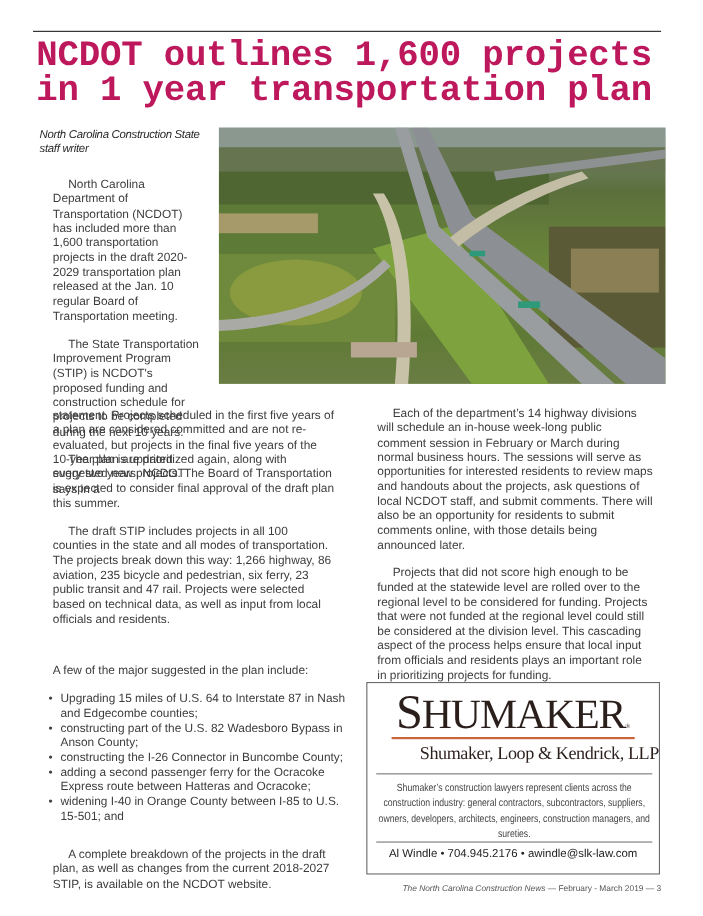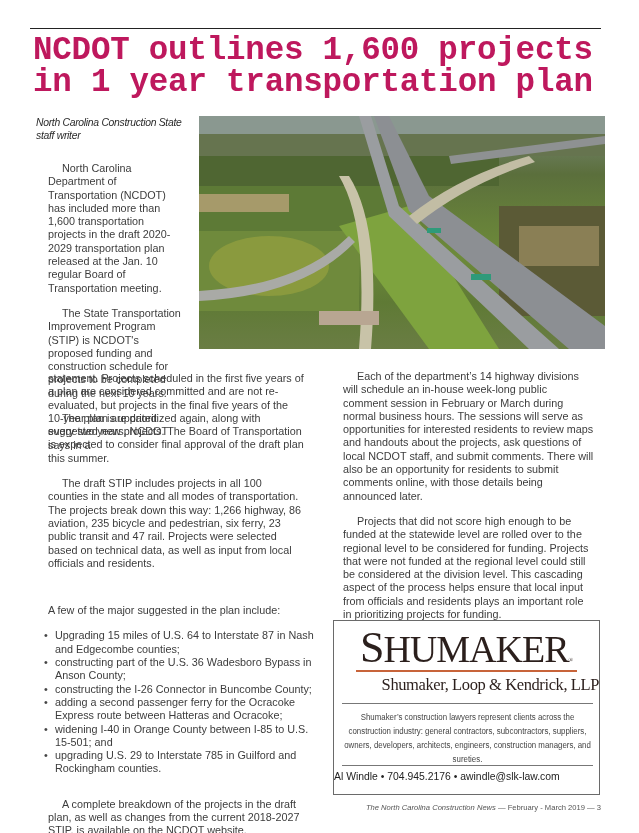--- a/index.html
+++ b/index.html
@@ -50,21 +50,21 @@
     font-family: "Liberation Serif", serif; font-size: 16.5px; color: #2b1f1c; letter-spacing: -0.4px;
   }
   .ad-rule1 { position: absolute; left: 8px; right: 6px; top: 82px; height: 1px; background: #777; }
   .ad-desc {
     position: absolute; left: 6px; right: 6px; top: 89px; text-align: center;
     font-size: 9.6px; line-height: 14px; color: #444; transform: scaleX(0.82); transform-origin: center top;
     width: 305px; margin-left: -25px;
   }
   .ad-rule2 { position: absolute; left: 8px; right: 6px; top: 144px; height: 1px; background: #777; }
   .ad-contact {
-    position: absolute; left: 0; right: 0; top: 150px; text-align: left;
+    position: absolute; left: 0; right: 0; top: 150px; text-align: center;
     font-size: 10.4px; color: #222;
   }
   .footer {
     position: absolute; right: 38px; top: 803px; font-size: 7.6px; color: #555; white-space: nowrap;
   }
   .footer i { font-style: italic; margin-left: 32px; }
 </style>
 </head>
 <body>
 
@@ -111,25 +111,24 @@
   <p>The plan is updated every two years, NCDOT says in a</p>
 </div>
 
 <div class="col-left body-text">
   <p style="text-indent:0">statement. Projects scheduled in the first five years of a plan are considered committed and are not re-evaluated, but projects in the final five years of the 10-year plan are prioritized again, along with suggested new projects. The Board of Transportation is expected to consider final approval of the draft plan this summer.</p>
   <p>The draft STIP includes projects in all 100 counties in the state and all modes of transportation. The projects break down this way: 1,266 highway, 86 aviation, 235 bicycle and pedestrian, six ferry, 23 public transit and 47 rail. Projects were selected based on technical data, as well as input from local officials and residents.</p>
   <div class="gap"></div>
   <p class="list-intro">A few of the major suggested in the plan include:</p>
   <ul class="projects">
     <li>Upgrading 15 miles of U.S. 64 to Interstate 87 in Nash and Edgecombe counties;</li>
-    <li>constructing part of the U.S. 36 Wadesboro Bypass in Anson County;</li>
+    <li>constructing part of the U.S. 82 Wadesboro Bypass in Anson County;</li>
     <li>constructing the I-26 Connector in Buncombe County;</li>
     <li>adding a second passenger ferry for the Ocracoke Express route between Hatteras and Ocracoke;</li>
     <li>widening I-40 in Orange County between I-85 to U.S. 15-501; and</li>
-    <li>upgrading U.S. 29 to Interstate 785 in Guilford and Rockingham counties.</li>
   </ul>
   <div class="gap"></div>
   <p>A complete breakdown of the projects in the draft plan, as well as changes from the current 2018-2027 STIP, is available on the NCDOT website.</p>
 </div>
 
 <div class="col-right body-text">
   <p>Each of the department’s 14 highway divisions will schedule an in-house week-long public comment session in February or March during normal business hours. The sessions will serve as opportunities for interested residents to review maps and handouts about the projects, ask questions of local NCDOT staff, and submit comments. There will also be an opportunity for residents to submit comments online, with those details being announced later.</p>
   <p>Projects that did not score high enough to be funded at the statewide level are rolled over to the regional level to be considered for funding. Projects that were not funded at the regional level could still be considered at the division level. This cascading aspect of the process helps ensure that local input from officials and residents plays an important role in prioritizing projects for funding.</p>
 </div>
 

